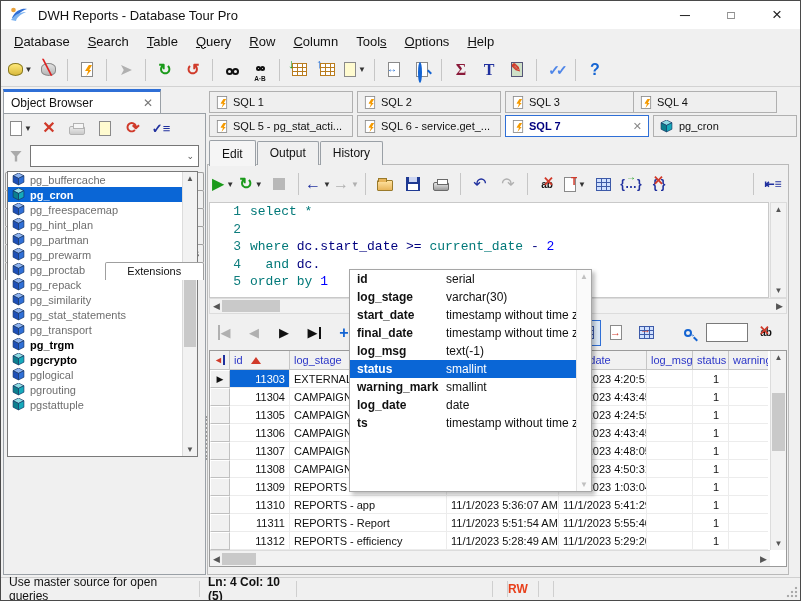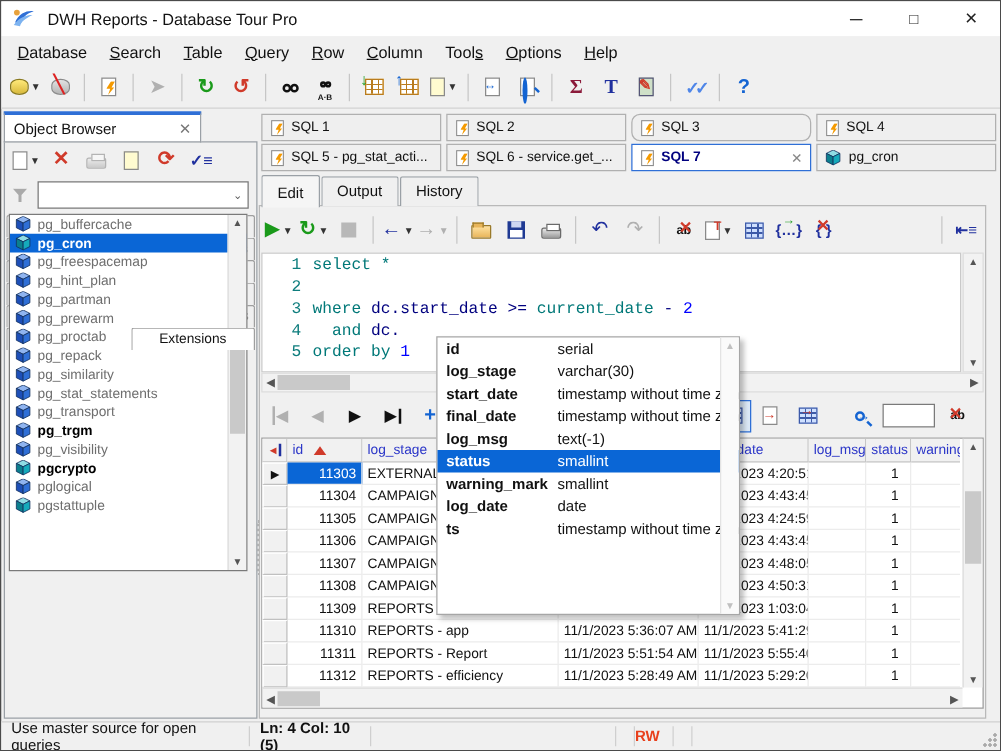--- a/index.html
+++ b/index.html
@@ -392,43 +392,43 @@
         <span>pg_transport</span>
       </div>
       <div class="ob-item installed">
         <svg width="13" height="13" viewBox="0 0 12 12">
     <polygon points="6,0 11,2.5 6,5 1,2.5" fill="#8fb4f0" stroke="#13305e" stroke-width=".6"></polygon>
     <polygon points="1,2.5 6,5 6,11 1,8.5" fill="#1d4fb8" stroke="#13305e" stroke-width=".6"></polygon>
     <polygon points="11,2.5 6,5 6,11 11,8.5" fill="#2f6fd6" stroke="#13305e" stroke-width=".6"></polygon>
         </svg>
         <span>pg_trgm</span>
       </div>
-      <div class="ob-item">
-        <svg width="13" height="13" viewBox="0 0 12 12">
-    <polygon points="6,0 11,2.5 6,5 1,2.5" fill="#8fb4f0" stroke="#13305e" stroke-width=".6"></polygon>
-    <polygon points="1,2.5 6,5 6,11 1,8.5" fill="#1d4fb8" stroke="#13305e" stroke-width=".6"></polygon>
-    <polygon points="11,2.5 6,5 6,11 11,8.5" fill="#2f6fd6" stroke="#13305e" stroke-width=".6"></polygon>
-        </svg>
-        <span>pg_visibility</span>
-      </div>
       <div class="ob-item installed">
         <svg width="13" height="13" viewBox="0 0 12 12">
     <polygon points="6,0 11,2.5 6,5 1,2.5" fill="#8fdce4" stroke="#13305e" stroke-width=".6"></polygon>
     <polygon points="1,2.5 6,5 6,11 1,8.5" fill="#0b7f8e" stroke="#13305e" stroke-width=".6"></polygon>
     <polygon points="11,2.5 6,5 6,11 11,8.5" fill="#15aabb" stroke="#13305e" stroke-width=".6"></polygon>
         </svg>
         <span>pgcrypto</span>
       </div>
       <div class="ob-item">
         <svg width="13" height="13" viewBox="0 0 12 12">
     <polygon points="6,0 11,2.5 6,5 1,2.5" fill="#8fb4f0" stroke="#13305e" stroke-width=".6"></polygon>
     <polygon points="1,2.5 6,5 6,11 1,8.5" fill="#1d4fb8" stroke="#13305e" stroke-width=".6"></polygon>
     <polygon points="11,2.5 6,5 6,11 11,8.5" fill="#2f6fd6" stroke="#13305e" stroke-width=".6"></polygon>
         </svg>
         <span>pglogical</span>
+      </div>
+      <div class="ob-item">
+        <svg width="13" height="13" viewBox="0 0 12 12">
+    <polygon points="6,0 11,2.5 6,5 1,2.5" fill="#8fdce4" stroke="#13305e" stroke-width=".6"></polygon>
+    <polygon points="1,2.5 6,5 6,11 1,8.5" fill="#0b7f8e" stroke="#13305e" stroke-width=".6"></polygon>
+    <polygon points="11,2.5 6,5 6,11 11,8.5" fill="#15aabb" stroke="#13305e" stroke-width=".6"></polygon>
+        </svg>
+        <span>pgrouting</span>
       </div>
       <div class="ob-item">
         <svg width="13" height="13" viewBox="0 0 12 12">
     <polygon points="6,0 11,2.5 6,5 1,2.5" fill="#8fdce4" stroke="#13305e" stroke-width=".6"></polygon>
     <polygon points="1,2.5 6,5 6,11 1,8.5" fill="#0b7f8e" stroke="#13305e" stroke-width=".6"></polygon>
     <polygon points="11,2.5 6,5 6,11 11,8.5" fill="#15aabb" stroke="#13305e" stroke-width=".6"></polygon>
         </svg>
         <span>pgstattuple</span>
       </div>
       <div class="vsb">
@@ -445,27 +445,27 @@
           <span class="bolt"></span>
         </span>
         <span>SQL 1</span>
       </div>
       <div class="sqltab" style="left: 356px; top: 90px;">
         <span class="page">
           <span class="bolt"></span>
         </span>
         <span>SQL 2</span>
       </div>
-      <div class="sqltab" style="left: 504px; top: 90px; border-radius: 7px;">
+      <div class="sqltab" style="left: 504px; top: 90px;">
         <span class="page">
           <span class="bolt"></span>
         </span>
         <span>SQL 3</span>
       </div>
-      <div class="sqltab" style="left: 652px; top: 90px;">
+      <div class="sqltab" style="left: 632px; top: 90px;">
         <span class="page">
           <span class="bolt"></span>
         </span>
         <span>SQL 4</span>
       </div>
       <div class="sqltab" style="left: 208px; top: 114px;">
         <span class="page">
           <span class="bolt"></span>
         </span>
         <span>SQL 5 - pg_stat_acti...</span>

